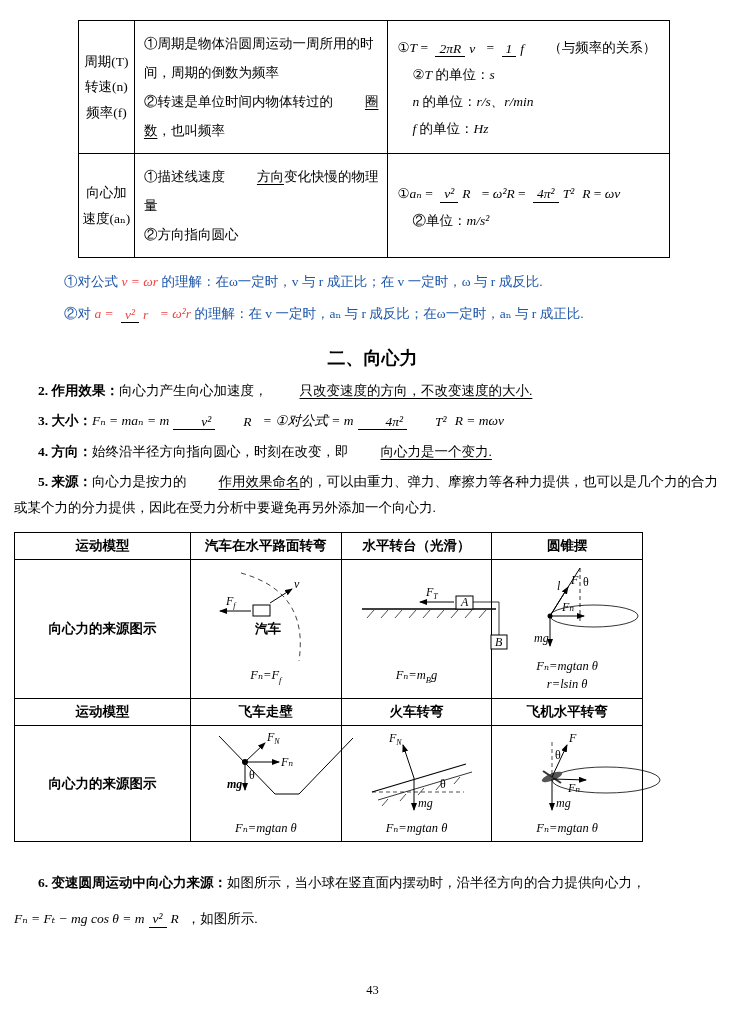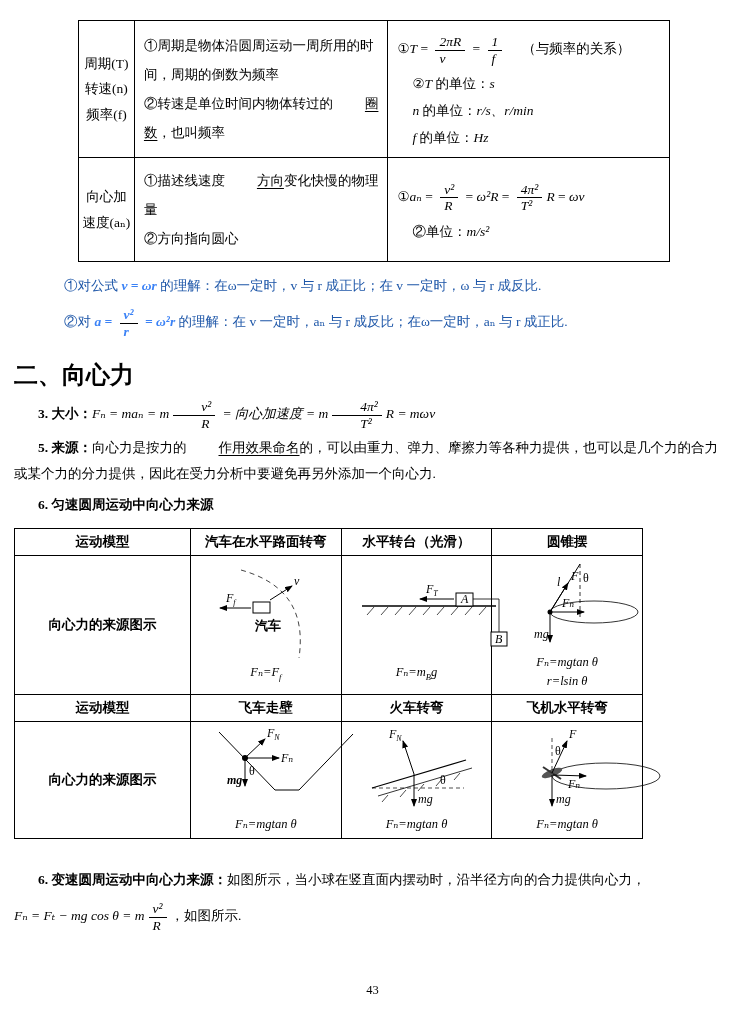--- a/index.html
+++ b/index.html
@@ -13,33 +13,33 @@
   td { border:1px solid #000; }
   .t1 { margin-left:64px; width:592px; }
   .t1 td { vertical-align:middle; padding:8px 9px; }
   .t1 .c-label { width:56px; text-align:center; padding:8px 3px; line-height:1.9; }
   .t1 .c-desc { width:254px; line-height:2.15; }
   .t1 .c-formula { width:282px; }
   .fml { margin:5px 0; }
   .uline { margin:9px 15px 2px; }
   .ind { margin-left:15px; }
   .note { margin-left:16px; }
-  .frac { display:inline-flex; flex-direction:column; text-align:left; vertical-align:middle; margin:0 4px; line-height:1.15; font-style:italic; }
+  .frac { display:inline-flex; flex-direction:row; text-align:right; vertical-align:middle; margin:0 4px; line-height:1.15; font-style:italic; }
   .frac .fn { border-bottom:1px solid #000; padding:0 4px; }
   .frac .fd { padding:0 4px; }
   .it { font-style:italic; }
   .b { font-weight:bold; }
   .u { text-decoration:underline; text-underline-offset:3px;margin-left:32px; }
   sub { font-size:8.5px; }
   .tips { margin:13px 0 0 16px; }
   .tips-label { font-weight:bold; color:#1d56a8; }
   .tip-line { margin:9px 0 0 34px; color:#1d56a8; line-height:1.7; }
-  .tip-f { color:#3b82f6; font-weight:bold; font-style:italic; }
+  .tip-f { color:#ef4444; font-weight:normal; font-style:italic; }
   .tip-f .frac .fn { border-bottom-color:#000; }
-  .s2-heading { font-size:24px; font-weight:bold; margin:20px 0 8px 0; }
+  .s2-heading { font-size:18px; font-weight:bold; margin:20px 0 8px 0;text-align:center; }
   .s2 p { margin:4px 0; line-height:1.95; text-indent:24px; }
   .s2 p.noind-wrap { text-indent:24px; }
   .t2 { width:629px; margin-top:10px; table-layout:fixed; }
   .t2 td { padding:2px; }
   .t2 .hcell { font-weight:bold; text-align:center; padding:4px 2px; }
   .t2 .c0 { width:176px; }
   .t2 .rlabel { font-weight:bold; text-align:center; vertical-align:middle; }
   .t2 .dcell { text-align:center; vertical-align:middle; }
   .cap { font-style:italic; font-size:12.5px; line-height:1.25; margin:1px 0 3px; }
   svg text { font-family:"Liberation Serif","DejaVu Serif",serif; font-size:12px; }
@@ -110,29 +110,30 @@
     <div class="tip-line">
       <span>②对 </span><span class="tip-f"><span>a</span><span> = </span><span class="frac">
             <span class="fn">v²</span>
             <span class="fd">r</span>
           </span><span> = </span><span>ω²r</span></span><span> 的理解：在 v 一定时，aₙ 与 r 成反比；在ω一定时，aₙ 与 r 成正比.</span>
     </div>
   </div>
 
   <div class="s2">
     <div class="s2-heading">二、向心力</div>
+    <p><span class="b">2. 作用效果：</span><span>向心力产生向心加速度，</span><span class="u">只改变速度的方向，不改变速度的大小.</span></p>
     <p><span class="b">3. 大小：</span><span class="it">Fₙ = maₙ = m</span><span class="frac">
           <span class="fn">v²</span>
           <span class="fd">R</span>
-        </span><span class="it"> = 向心加速度 = m</span><span class="frac">
+        </span><span class="it"> = ①对公式 = m</span><span class="frac">
           <span class="fn">4π²</span>
           <span class="fd">T²</span>
         </span><span class="it">R = mωv</span></p>
+    <p><span class="b">4. 方向：</span><span>始终沿半径方向指向圆心，时刻在改变，即</span><span class="u">向心力是一个变力.</span></p>
     <p class="noind-wrap"><span class="b">5. 来源：</span><span>向心力是按力的</span><span class="u">作用效果命名</span><span>的，可以由重力、弹力、摩擦力等各种力提供，也可以是几个力的合力或某个力的分力提供，因此在受力分析中要避免再另外添加一个向心力.</span></p>
-    <p><span class="b">6. 匀速圆周运动中向心力来源</span></p>
   </div>
 
   <table class="t2">
     <tbody>
         <tr>
       <td class="hcell c0">运动模型</td>
       <td class="hcell">汽车在水平路面转弯</td>
       <td class="hcell">水平转台（光滑）</td>
       <td class="hcell">圆锥摆</td>
     </tr>

